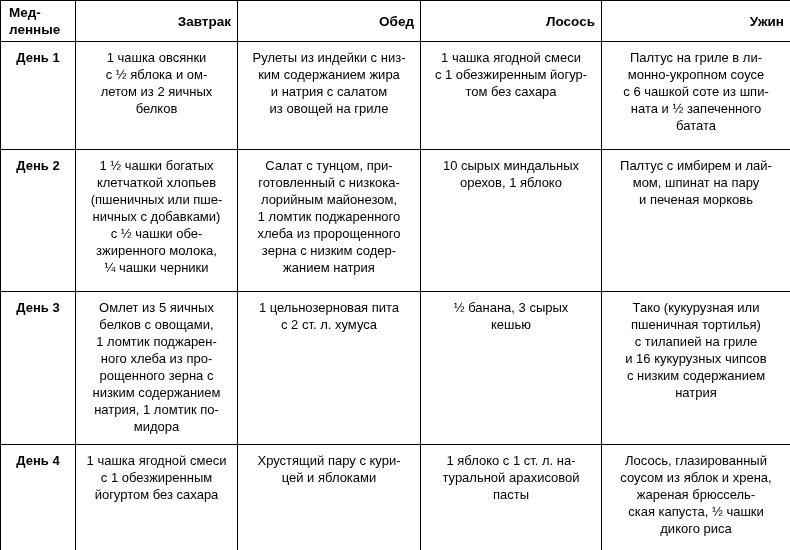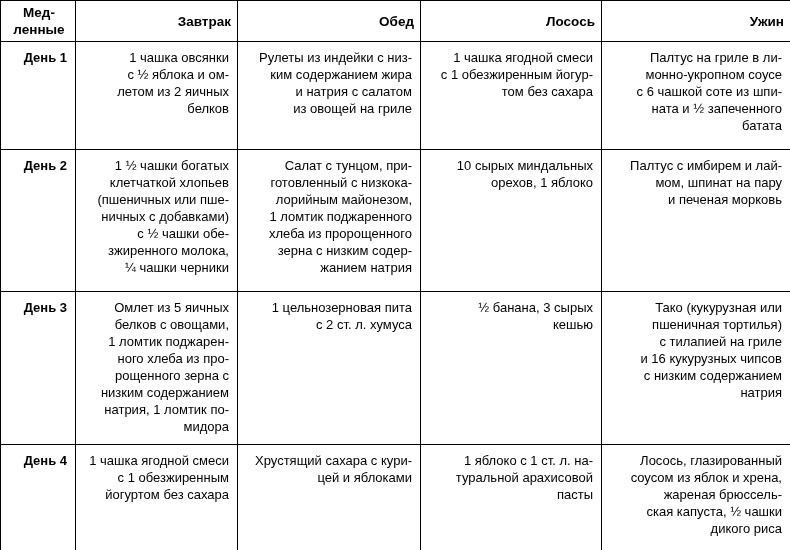--- a/index.html
+++ b/index.html
@@ -24,28 +24,28 @@
   }
   .meal-plan th {
     font-size: 13.5px;
     font-weight: bold;
     text-align: right;
     vertical-align: middle;
     padding: 3px 6px;
     line-height: 17px;
   }
   .meal-plan th.first-col {
-    text-align: center;
+    text-align: left;
     padding-left: 8px;
   }
   .meal-plan td {
     font-size: 13px;
     line-height: 17px;
     vertical-align: top;
-    text-align: right;
+    text-align: center;
     padding: 7px 8px 4px 8px;
   }
   .meal-plan td.day-cell {
     font-weight: bold;
   }
 </style>
 </head>
 <body>
 
 <table class="meal-plan">
@@ -127,21 +127,21 @@
 с тилапией на гриле
 и 16 кукурузных чипсов
 с низким содержанием
 натрия</td>
     </tr>
     <tr style="height:107px">
       <td class="day-cell">День 4</td>
       <td>1 чашка ягодной смеси
 с 1 обезжиренным
 йогуртом без сахара</td>
-      <td>Хрустящий сахара с кури-
+      <td>Хрустящий пару с кури-
 цей и яблоками</td>
       <td>1 яблоко с 1 ст. л. на-
 туральной арахисовой
 пасты</td>
       <td>Лосось, глазированный
 соусом из яблок и хрена,
 жареная брюссель-
 ская капуста, ½ чашки
 дикого риса</td>
     </tr>

